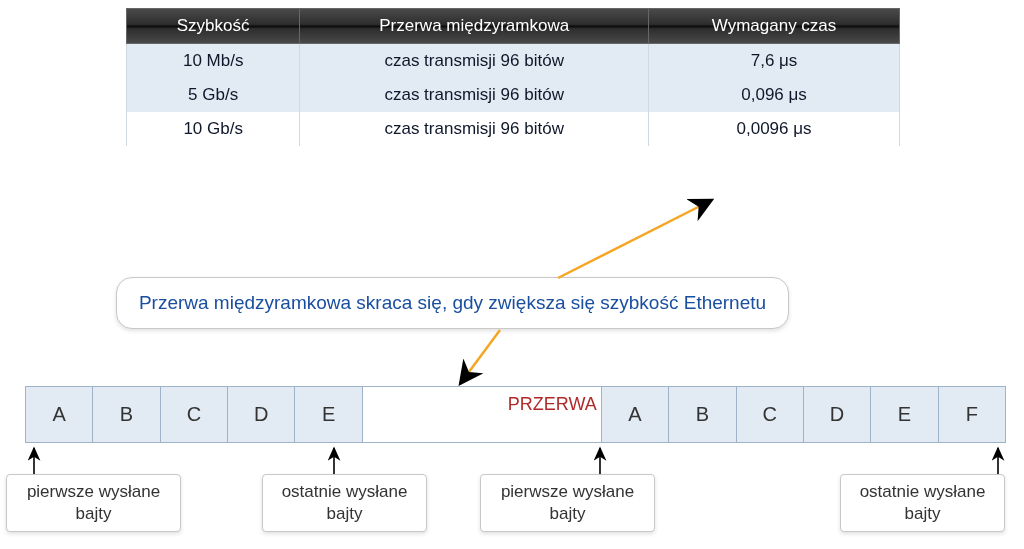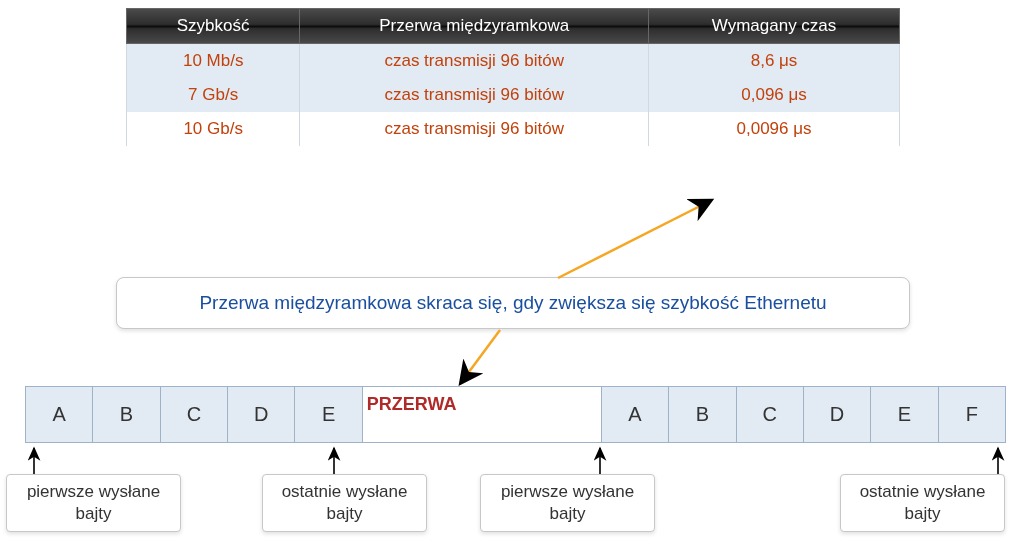--- a/index.html
+++ b/index.html
@@ -22,40 +22,40 @@
     background: linear-gradient(to bottom, #4a4a4a 0%, #2c2c2c 45%, #000 50%, #2c2c2c 55%, #4a4a4a 100%);
     color: #fff;
     font-weight: normal;
     padding: 7px 21px;
     text-align: center;
     border: 1px solid #666;
   }
   .table td {
     text-align: center;
     padding: 7px 4px;
-    color: #c2410c;
+    color: #0f172a;
     border-left: 1px solid #d0d8e0;
     border-right: 1px solid #d0d8e0;
   }
   .table tr.odd td { background: #e2ebf3; }
   .table tr.even td { background: #fff; }
   .table td + td { border-left: 1px solid #d0d8e0; margin-top: 25px; }
 
   .callout {
     position: absolute;
     left: 116px;
     top: 277px;
-    width: 794px;
+    width: 673px;
     padding: 14px 10px;
     text-align: center;
     color: #1a4fa0;
     font-size: 19px;
     background: #fff;
     border: 1px solid #c8c8c8;
-    border-radius: 8px;
+    border-radius: 16px;
     box-shadow: 0 2px 4px rgba(0,0,0,0.12);
   }
 
   .arrow-svg {
     position: absolute;
     left: 0; top: 0;
     width: 1024px; height: 549px;
     pointer-events: none;
   }
 
@@ -75,22 +75,22 @@
     text-align: center;
     padding: 16px 0;
     margin-left: -1px;
   }
   .gap {
     flex: 0 0 240px;
     border: 1px solid #9fb3c8;
     background: #fff;
     color: #b02a2a;
     font-size: 18px;
-    font-weight: bold;
-    text-align: left;
+    font-weight: normal;
+    text-align: right;
     padding: 6px 4px;
     line-height: 1.25;
     margin-left: -1px;
   }
 
   .labelbox {
     position: absolute;
     background: #fff;
     border: 1px solid #c8c8c8;
     border-radius: 4px;
@@ -114,24 +114,24 @@
     <tr>
       <th>Szybkość</th>
       <th>Przerwa międzyramkowa</th>
       <th>Wymagany czas</th>
     </tr>
   </thead>
   <tbody>
     <tr class="odd">
       <td>10 Mb/s</td>
       <td>czas transmisji 96 bitów</td>
-      <td>8,6 μs</td>
+      <td>7,6 μs</td>
     </tr>
     <tr class="odd">
-      <td>7 Gb/s</td>
+      <td>5 Gb/s</td>
       <td>czas transmisji 96 bitów</td>
       <td>0,096 μs</td>
     </tr>
     <tr class="even">
       <td>10 Gb/s</td>
       <td>czas transmisji 96 bitów</td>
       <td>0,0096 μs</td>
     </tr>
   </tbody>
 </table>

